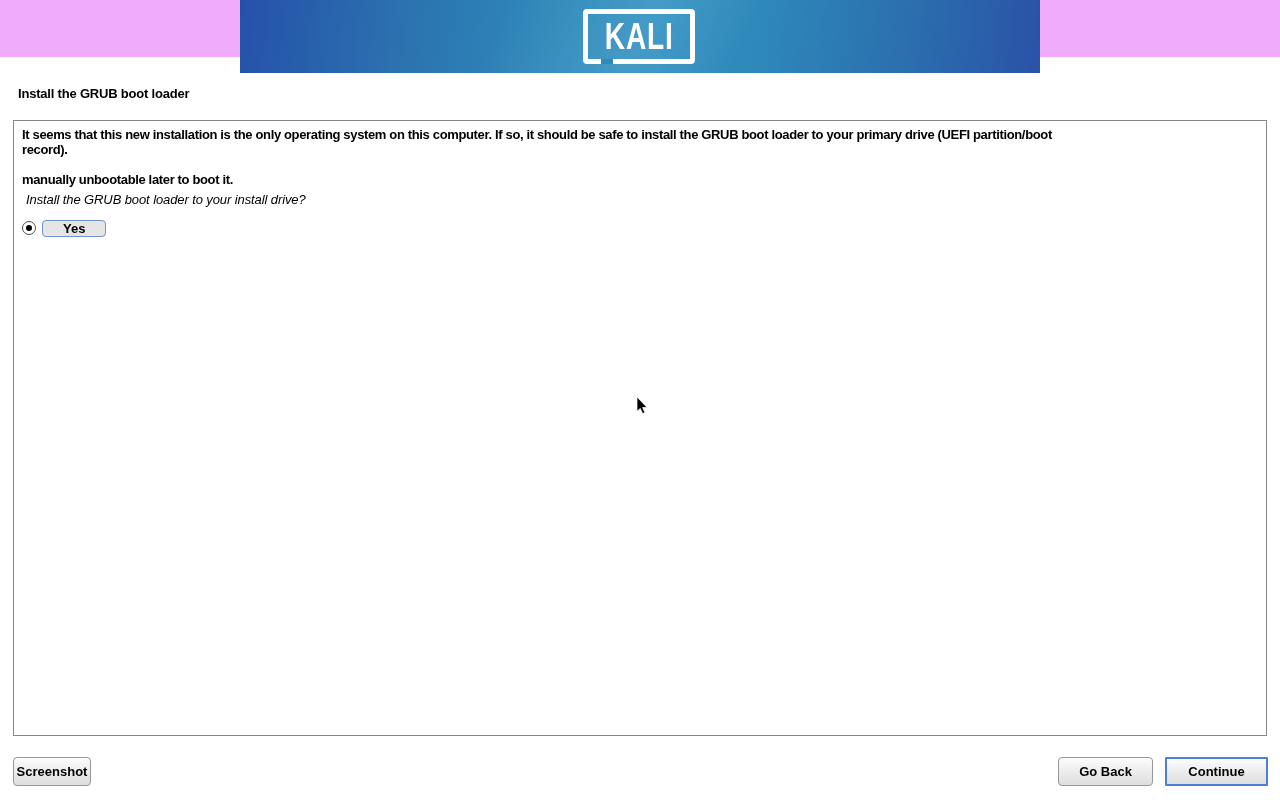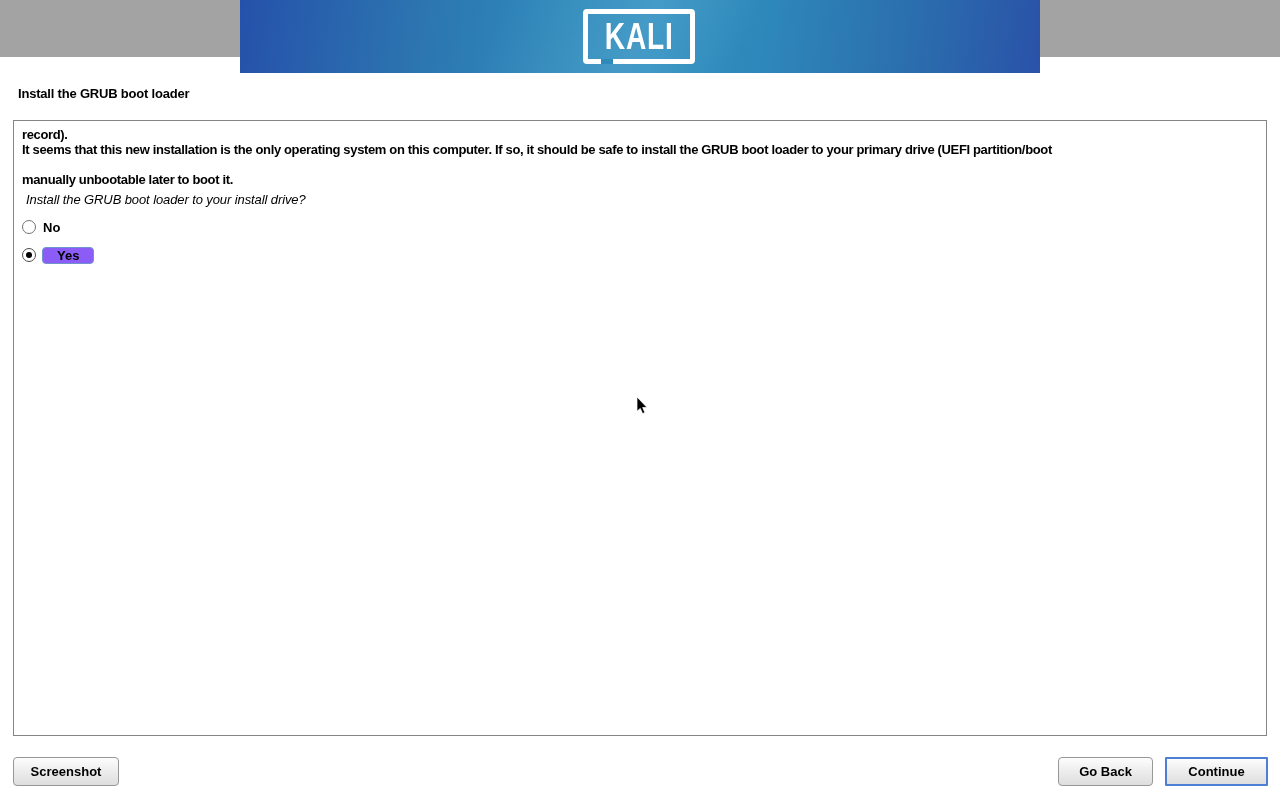--- a/index.html
+++ b/index.html
@@ -2,21 +2,21 @@
 <html><head>
 <meta charset="utf-8">
 <style>
   * { margin: 0; padding: 0; box-sizing: border-box; }
   html, body { width: 1280px; height: 800px; background: #ffffff; overflow: hidden; }
   body { font-family: "Liberation Sans", "DejaVu Sans", sans-serif; position: relative; }
 
   
   .banner {
     position: absolute; left: 0; top: 0; width: 1280px; height: 57px;
-    background: #a3a3a3;
+    background: #f0abfc;
   }
   .banner-center {
     position: absolute; left: 240px; top: 0; width: 800px; height: 73px;
     background: linear-gradient(97deg,
       #2551aa 0%, #2c74b0 22%, #2e8abb 40%, #3090c1 52%,
       #2e88ba 65%, #2b6fae 83%, #2a52a8 100%);
   }
   .banner-center::before {
     content: ""; position: absolute; inset: 0;
     background: linear-gradient(115deg, transparent 32%, rgba(255,255,255,0.07) 44%, rgba(255,255,255,0.10) 50%, transparent 63%);
@@ -73,65 +73,61 @@
   .radio-circle.selected { border-color: #4d4d4d; }
   .radio-circle.selected::after {
     content: ""; position: absolute; left: 3px; top: 3px;
     width: 6px; height: 6px; border-radius: 50%; background: #000000;
   }
   .radio-label {
     margin-left: 7px; font-size: 13px; font-weight: bold; color: #000000;
     line-height: 15px;
   }
   .radio-label.focused {
-    background: #8b5cf6; border: 1px solid #7093cc; border-radius: 4px;
-    padding: 0 14px; margin-left: 6px;
+    background: #e5e5e5; border: 1px solid #7093cc; border-radius: 4px;
+    padding: 0 20px; margin-left: 6px;
   }
 
   
   .btn {
     position: absolute; top: 757px; height: 29px;
     background: linear-gradient(#fdfdfd, #eeeeee 45%, #dedede 100%);
     border: 1px solid #979797; border-radius: 4px;
     font-family: "Liberation Sans", "DejaVu Sans", sans-serif;
     font-size: 13px; font-weight: bold; color: #000000;
     display: flex; align-items: center; justify-content: center;
     cursor: default;
   }
-  .btn-screenshot { left: 13px;   width: 106px; }
+  .btn-screenshot { left: 13px;   width: 78px; }
   .btn-goback     { left: 1058px; width: 95px;  }
   .btn-continue   { left: 1165px; width: 103px; border: 2px solid #4d80d4; border-radius: 1px; }
 
   
   .mouse-cursor { position: absolute; left: 636px; top: 397px; width: 12px; height: 18px; }
 </style>
 </head>
 <body>
 
 <div class="banner">
   <div class="banner-center">
     <div class="kali-logo">
       <span class="logo-text">KALI</span>
     </div>
   </div>
 </div>
 
 <div class="page-title">Install the GRUB boot loader</div>
 
 <div class="content-box">
+  <div class="para-line">It seems that this new installation is the only operating system on this computer. If so, it should be safe to install the GRUB boot loader to your primary drive (UEFI partition/boot</div>
   <div class="para-line">record).</div>
-  <div class="para-line">It seems that this new installation is the only operating system on this computer. If so, it should be safe to install the GRUB boot loader to your primary drive (UEFI partition/boot</div>
   <div class="para-spacer"></div>
   <div class="para-line">manually unbootable later to boot it.</div>
   <div class="question-line">Install the GRUB boot loader to your install drive?</div>
 
-  <div class="radio-row row-no">
-    <span class="radio-circle"></span>
-    <span class="radio-label">No</span>
-  </div>
 
   <div class="radio-row row-yes">
     <span class="radio-circle selected"></span>
     <span class="radio-label focused">Yes</span>
   </div>
 </div>
 
 <div class="btn btn-screenshot">Screenshot</div>
 <div class="btn btn-goback">Go Back</div>
 <div class="btn btn-continue">Continue</div>

